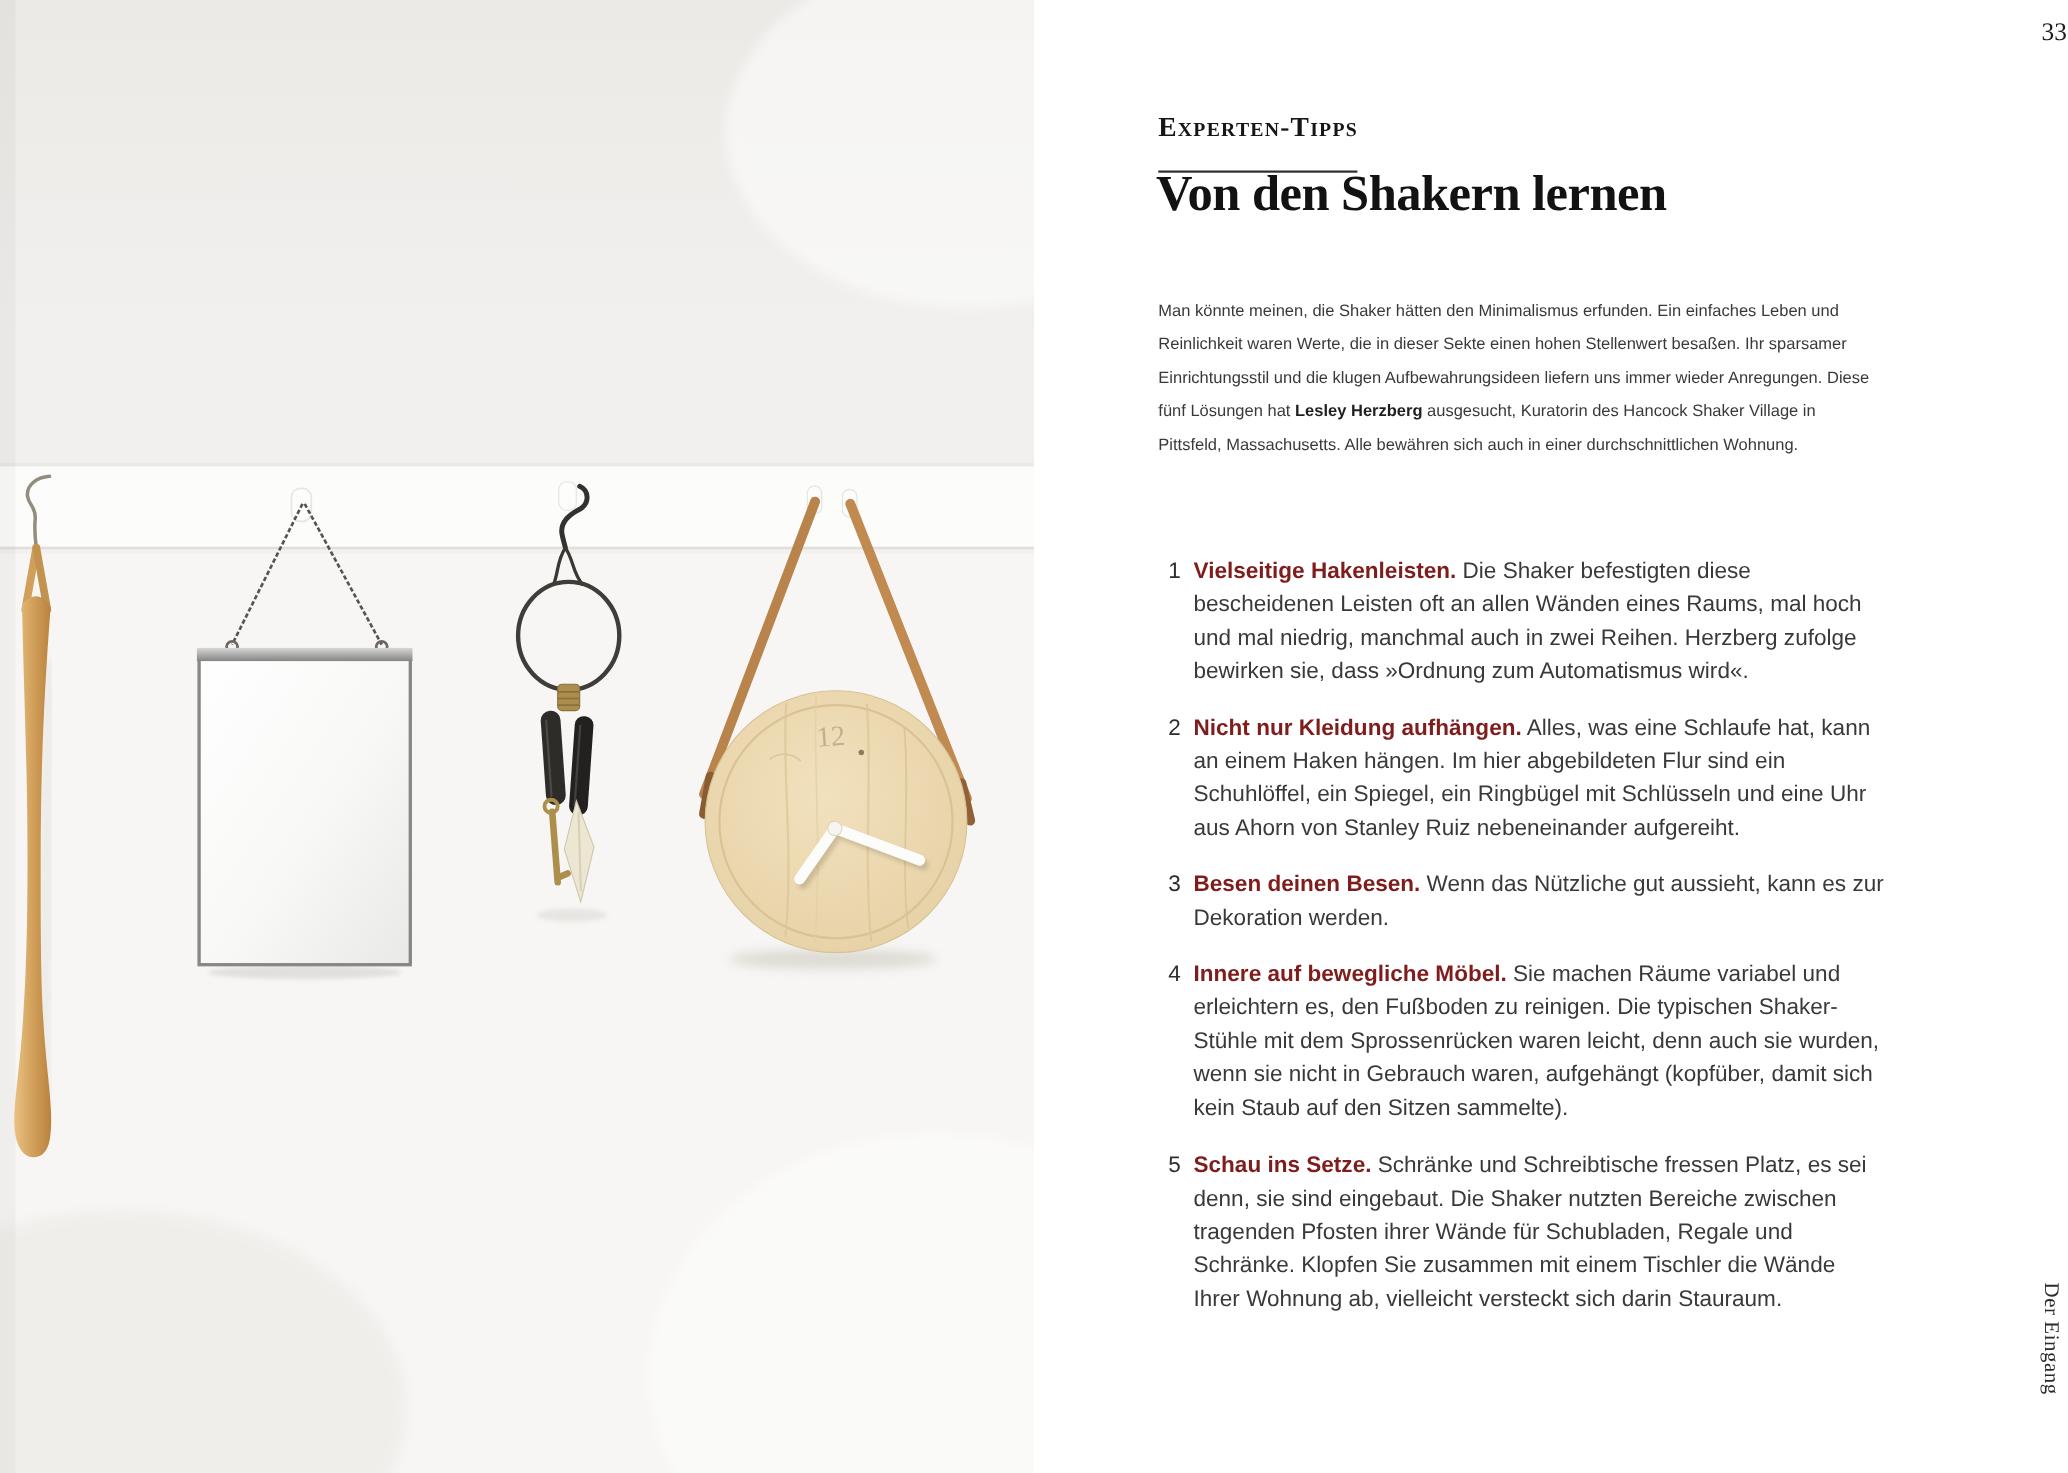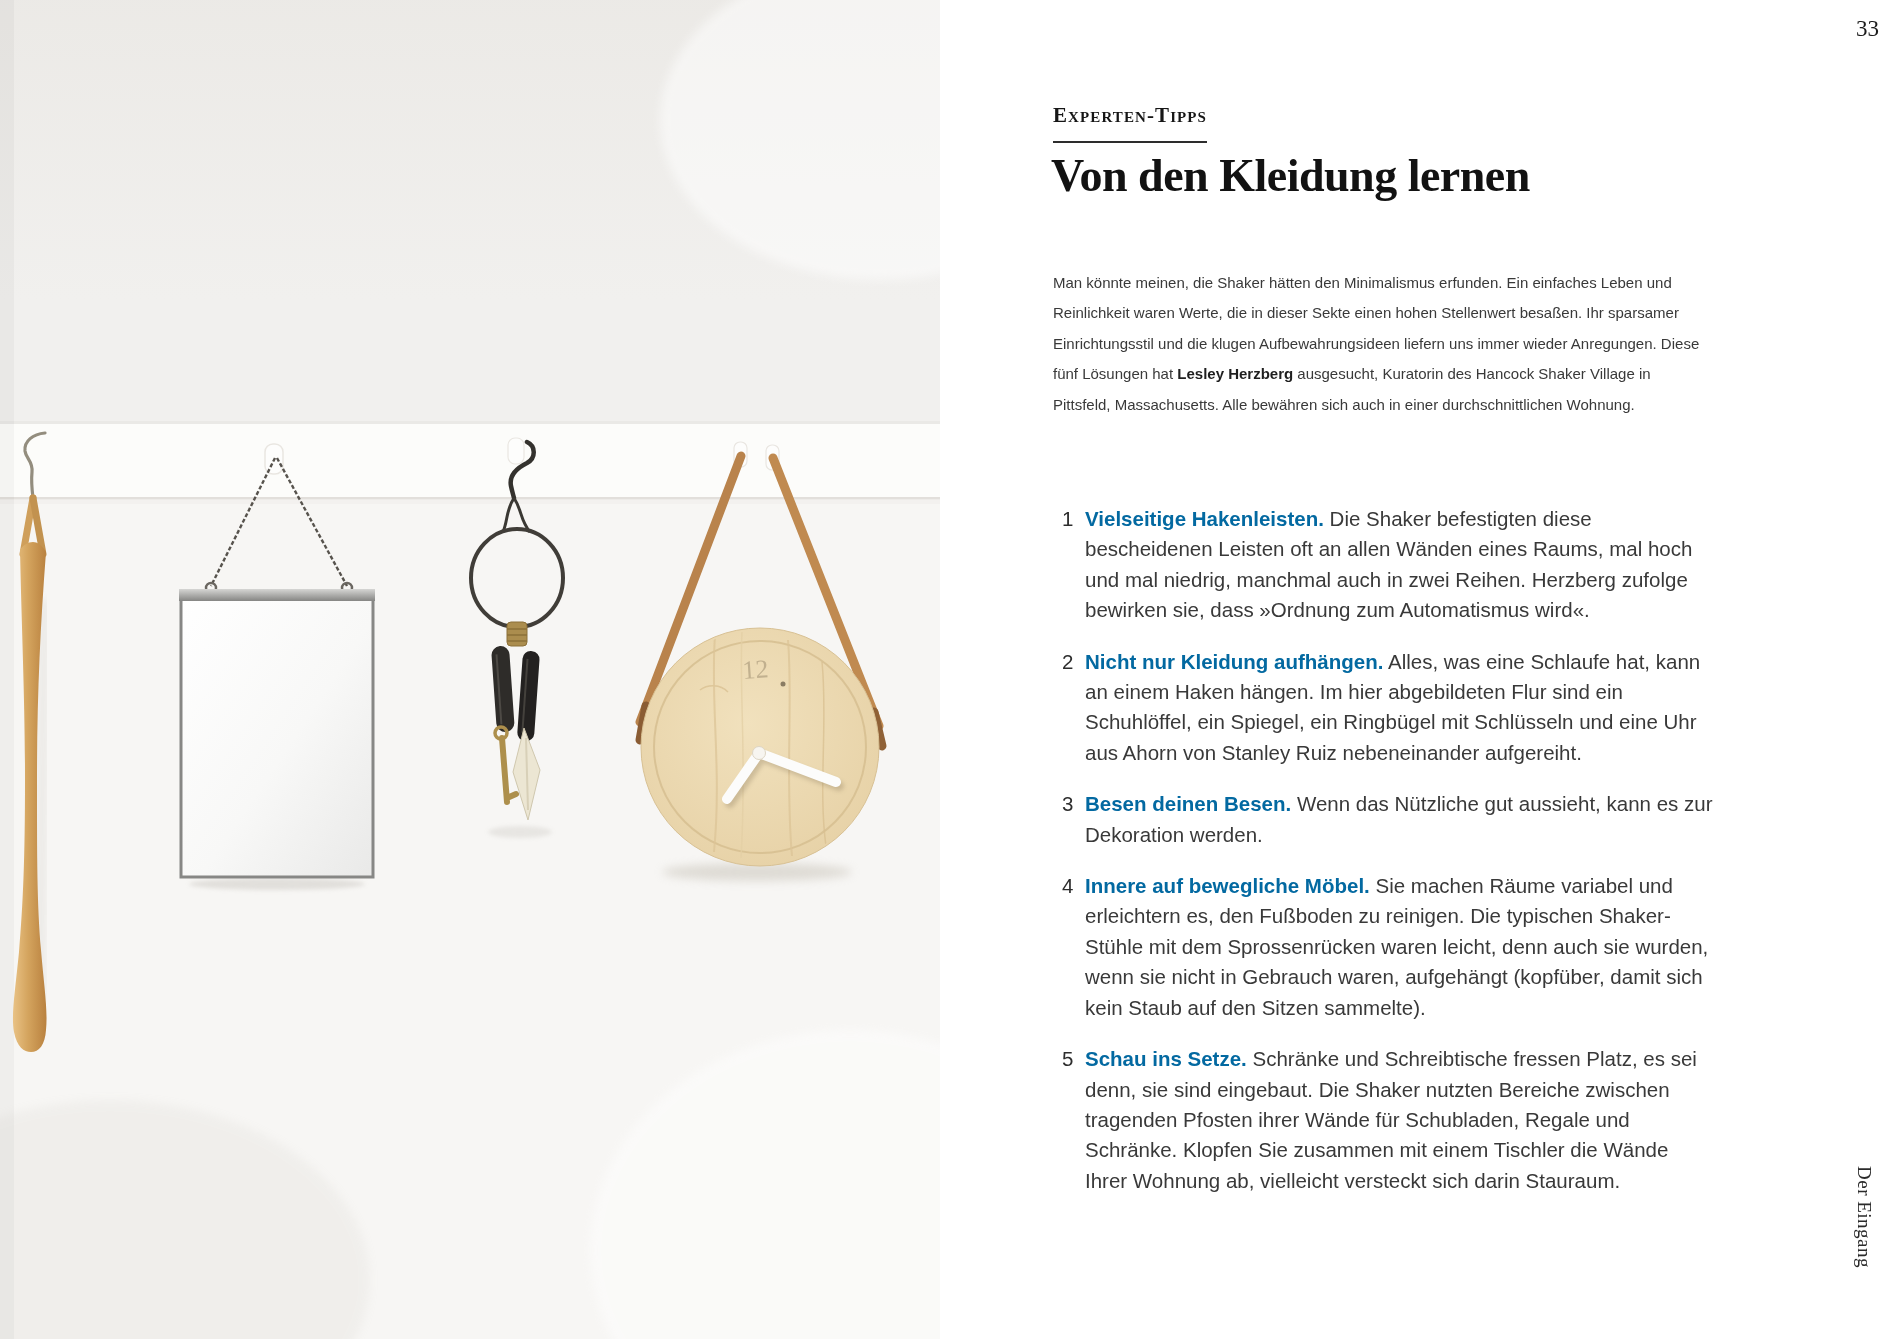--- a/index.html
+++ b/index.html
@@ -12,41 +12,41 @@
   .photo svg{display:block;width:940px;height:1339px;}
   
   .page{position:absolute;left:940px;top:0;width:940px;height:1339px;background:#ffffff;}
   .pagenum{
     position:absolute;top:16px;right:1px;
     font-family:"Liberation Serif",serif;font-size:23px;color:#1c1c1c;
   }
   .kicker{
     position:absolute;left:113px;top:103px;display:inline-block;
     font-family:"Liberation Serif",serif;font-variant:small-caps;
-    font-size:21px;font-weight:600;letter-spacing:1.1px;color:#161616;
-    border-bottom:2px solid #2d2d2d;padding-bottom:13px;
+    font-size:25px;font-weight:600;letter-spacing:1.1px;color:#161616;
+    border-bottom:2px solid #2d2d2d;padding-bottom:24px;
   }
   .title{
     position:absolute;left:111px;top:150px;margin:0;
     font-family:"Liberation Serif",serif;font-weight:700;
     font-size:46px;letter-spacing:-0.5px;color:#121212;line-height:1.15;
   }
   .intro{
     position:absolute;left:113px;top:268px;width:650px;margin:0;
     font-size:15px;line-height:30.4px;color:#393939;
   }
   .intro strong{color:#1f1f1f;}
   .tips{
     position:absolute;left:113px;top:504px;width:660px;margin:0;padding:0;
     list-style:none;font-size:20.5px;line-height:30.4px;color:#393939;
   }
   .tip{display:flex;margin:0 0 21px 0;}
   .tip-num{flex:0 0 23px;margin-left:9px;color:#2e2e2e;}
   .tip-body{flex:1;}
-  .tip-body strong{color:#0369a1;}
+  .tip-body strong{color:#7f1d1d;}
   .margin-label{
     position:absolute;right:5px;top:1166px;height:130px;
     writing-mode:vertical-rl;
     font-family:"Liberation Serif",serif;font-size:19px;color:#2a2a2a;
     letter-spacing:0.5px;
   }
 </style>
 </head>
 <body>
 
@@ -182,21 +182,21 @@
         </g>
       </g>
     </svg>
   </div>
 
   <div class="page">
     <div class="pagenum">33</div>
 
     <span class="kicker">Experten-Tipps</span>
 
-    <h1 class="title">Von den Kleidung lernen</h1>
+    <h1 class="title">Von den Shakern lernen</h1>
 
     <p class="intro"><span>Man könnte meinen, die Shaker hätten den Minimalismus erfunden. Ein einfaches Leben und Reinlichkeit waren Werte, die in dieser Sekte einen hohen Stellenwert besaßen. Ihr sparsamer Einrichtungsstil und die klugen Aufbewahrungsideen liefern uns immer wieder Anregungen. Diese fünf Lösungen hat </span><strong>Lesley Herzberg</strong><span> ausgesucht, Kuratorin des Hancock Shaker Village in Pittsfeld, Massachusetts. Alle bewähren sich auch in einer durchschnittlichen Wohnung.</span></p>
 
     <ol class="tips">
       <li class="tip">
         <span class="tip-num">1</span>
         <div class="tip-body"><strong>Vielseitige Hakenleisten.</strong><span> Die Shaker befestigten diese bescheidenen Leisten oft an allen Wänden eines Raums, mal hoch und mal niedrig, manchmal auch in zwei Reihen. Herzberg zufolge bewirken sie, dass »Ordnung zum Automatismus wird«.</span></div>
       </li>
       <li class="tip">
         <span class="tip-num">2</span>

